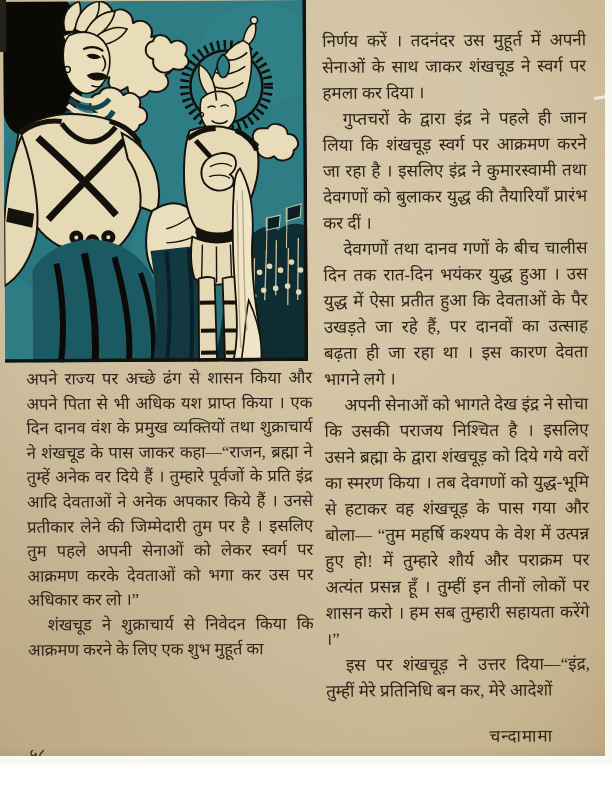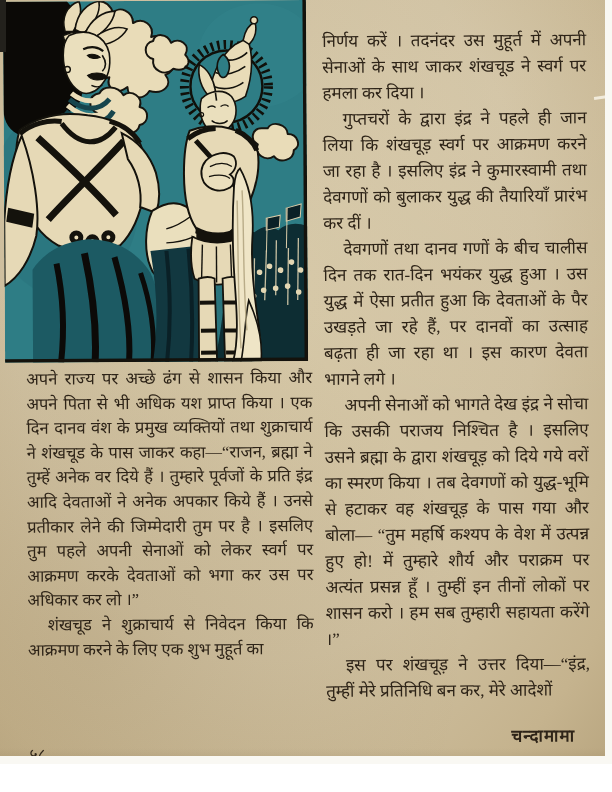--- a/index.html
+++ b/index.html
@@ -16,21 +16,21 @@
   .illustration{position:absolute;left:5px;top:0;width:303px;height:361px;}
   .illustration svg{display:block;width:100%;height:100%;}
   .col{position:absolute;text-align:justify;}
   .col p{margin:0;}
   .col p.indent{text-indent:20px;}
   .col-right{left:324px;top:29px;width:264px;}
   .col-right p{font-size:17px;line-height:26px;}
   .col-left{left:26px;top:366px;width:286px;}
   .col-left p{font-size:16.5px;line-height:24.6px;}
   .page-num{position:absolute;left:27px;top:741px;font-size:16px;}
-  .footer-title{position:absolute;left:509px;top:725px;font-size:17px;font-weight:bold;letter-spacing:1px;}
+  .footer-title{position:absolute;left:487px;top:725px;font-size:17px;font-weight:normal;letter-spacing:1px;}
   .edge-right{position:absolute;right:0;top:0;width:7px;height:100%;background:#f9f8f3;}
   .edge-bottom{position:absolute;left:0;bottom:0;width:100%;height:8px;background:#f9f8f3;}
   .curl-shadow{position:absolute;left:0;top:748px;width:100%;height:34px;
     background:linear-gradient(to bottom, rgba(90,70,40,0) 0%, rgba(90,70,40,0.16) 55%, rgba(90,70,40,0.04) 100%);}
   .scan-corner{position:absolute;left:0;top:0;width:6px;height:52px;background:#23211c;}
   .crease{position:absolute;right:4px;top:96px;width:14px;height:3px;background:rgba(250,246,235,0.8);transform:rotate(-8deg);}
 </style>
 </head>
 <body>
 

